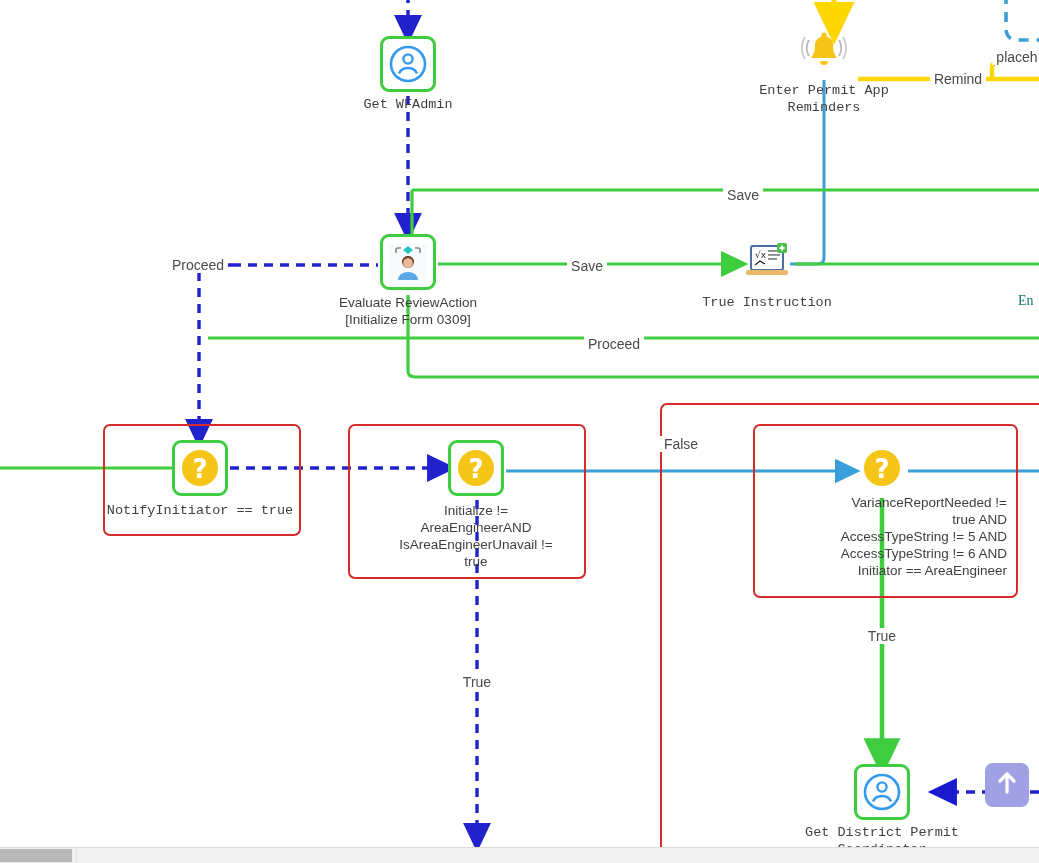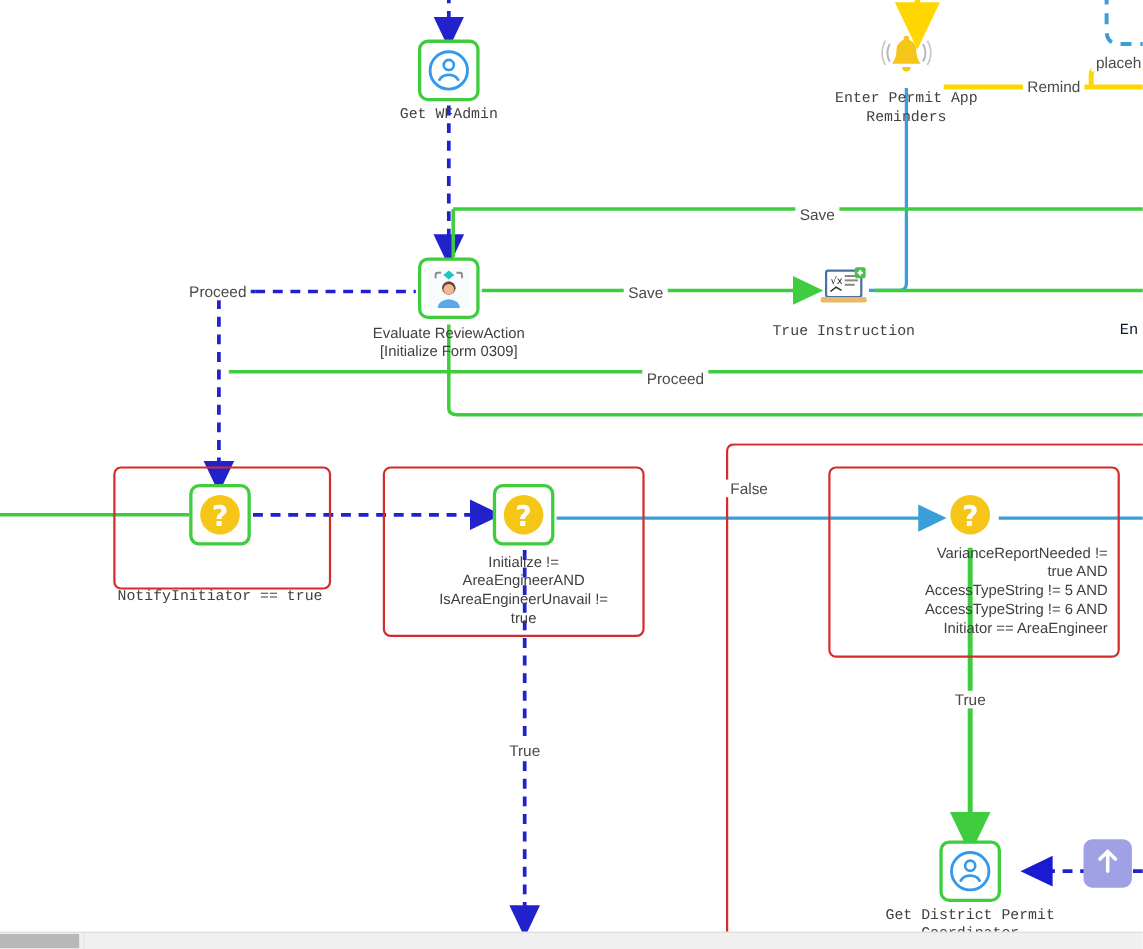--- a/index.html
+++ b/index.html
@@ -125,23 +125,23 @@
   }
   .hscroll-track-sep {
     position: absolute;
     left: 76px; top: 0;
     width: 1px; height: 15px;
     background: #e2e2e2;
   }
   .clip-text {
     position: absolute;
     font-size: 14px;
-    color: #0f172a;
+    color: #0f766e;
     white-space: nowrap;
-    font-family: Liberation Mono, monospace;
+    font-family: Liberation Serif, serif;
   }
 </style>
 </head>
 <body>
 
 <div id="stage">
   <div id="canvas">
 
     <svg class="edges" viewBox="0 0 1039 848" xmlns="http://www.w3.org/2000/svg">
       <defs>
@@ -283,21 +283,21 @@
 
     <div class="node" style="left:200px; top:468px;">
       <div class="chip framed" style="left:-28px; top:-28px; width:56px; height:56px;">
         <div class="iconbox">
           <svg width="42" height="42" viewBox="0 0 42 42" xmlns="http://www.w3.org/2000/svg">
             <circle cx="21" cy="21" r="18" fill="#f5c518"></circle>
             <text x="21" y="31" text-anchor="middle" font-size="26" font-weight="bold" fill="#ffffff" font-family="DejaVu Sans, sans-serif">?</text>
           </svg>
         </div>
       </div>
-      <div class="caption narrow" style="top:34px;margin-top:32px;">NotifyInitiator == true</div>
+      <div class="caption narrow" style="top:34px;">NotifyInitiator == true</div>
     </div>
 
     <div class="node" style="left:476px; top:468px;">
       <div class="chip framed">
         <div class="iconbox">
           <svg width="42" height="42" viewBox="0 0 42 42" xmlns="http://www.w3.org/2000/svg">
             <circle cx="21" cy="21" r="18" fill="#f5c518"></circle>
             <text x="21" y="31" text-anchor="middle" font-size="26" font-weight="bold" fill="#ffffff" font-family="DejaVu Sans, sans-serif">?</text>
           </svg>
         </div>

